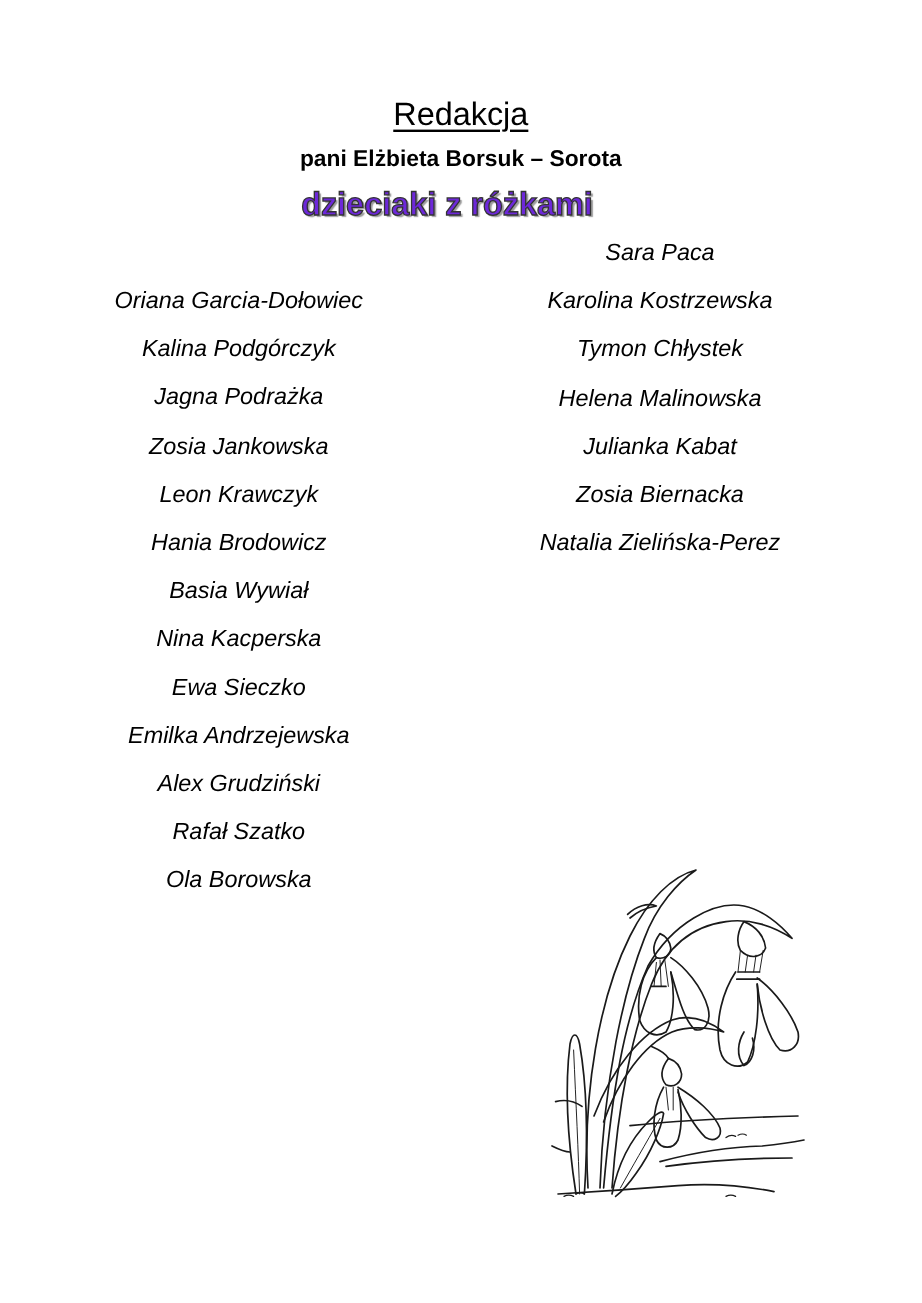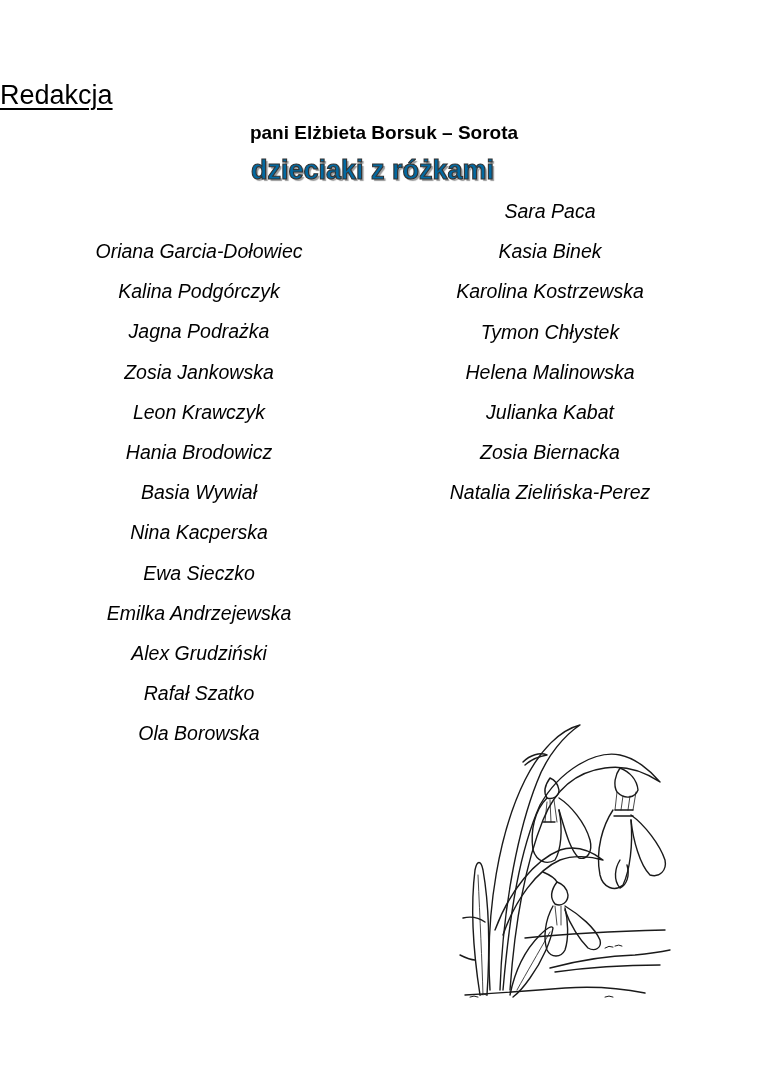--- a/index.html
+++ b/index.html
@@ -13,20 +13,21 @@
       position: relative;
       overflow: hidden;
       font-family: "Liberation Sans", sans-serif;
       color: #000000;
     }
     .title {
       position: absolute;
       left: 0;
       width: 768px;
       top: 78px;
+      text-align: center;
       font-size: 27px;
       line-height: 34px;
       text-decoration: underline;
       text-decoration-thickness: 2px;
       text-underline-offset: 4px;
     }
     .subtitle {
       position: absolute;
       left: 0;
       width: 768px;
@@ -38,21 +39,21 @@
     }
     .group-name {
       position: absolute;
       left: 0;
       width: 745px;
       top: 153px;
       text-align: center;
       font-size: 27px;
       line-height: 34px;
       font-weight: bold;
-      color: #0369a1;
+      color: #6d28d9;
       -webkit-text-stroke: 1.1px #333333;
       text-shadow: 2px 2px 1px #9a9a9a;
       letter-spacing: 0px;
     }
     .col {
       position: absolute;
       list-style: none;
       margin: 0;
       padding: 0;
       font-size: 19.5px;
@@ -99,21 +100,20 @@
   <li>Nina Kacperska</li>
   <li>Ewa Sieczko</li>
   <li>Emilka Andrzejewska</li>
   <li>Alex Grudziński</li>
   <li>Rafał Szatko</li>
   <li>Ola Borowska</li>
 </ul>
 
 <ul class="col col-right">
   <li>Sara Paca</li>
-  <li>Kasia Binek</li>
   <li>Karolina Kostrzewska</li>
   <li>Tymon Chłystek</li>
   <li>Helena Malinowska</li>
   <li>Julianka Kabat</li>
   <li>Zosia Biernacka</li>
   <li>Natalia Zielińska-Perez</li>
 </ul>
 
 <div class="illustration">
   <svg width="230" height="300" viewBox="0 0 230 300" fill="none" stroke="#1a1a1a" stroke-width="1.4" stroke-linecap="round" stroke-linejoin="round">

